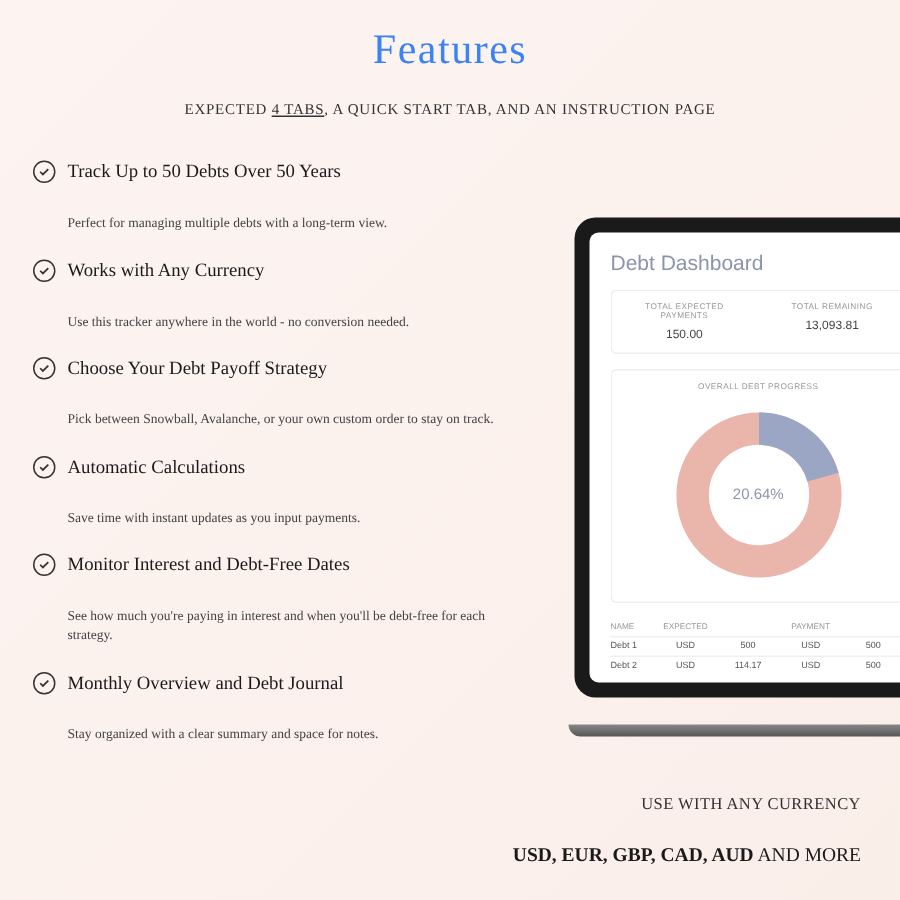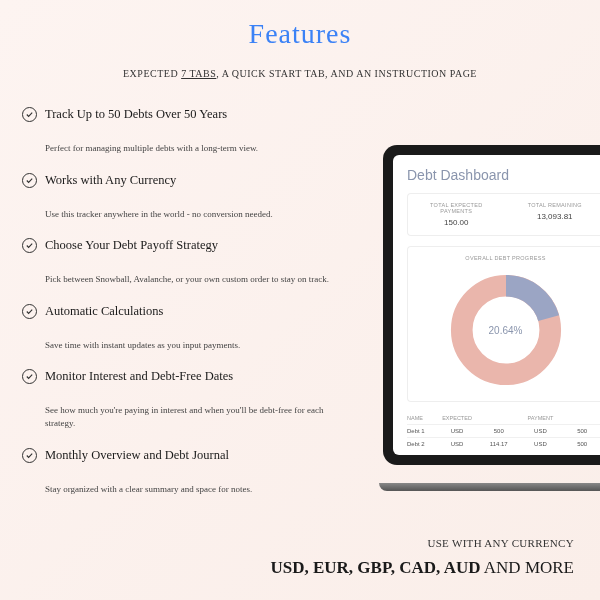--- a/index.html
+++ b/index.html
@@ -29,30 +29,30 @@
 .donut svg{width:118px;height:118px;transform:rotate(-90deg)}
 .donut-text{position:absolute;top:50%;left:50%;transform:translate(-50%,-50%);font-size:10px;color:#8a95ad;font-family:Arial,sans-serif}
 .tbl{margin-top:10px;font-family:Arial,sans-serif}
 .tbl-head{display:flex;font-size:5.5px;color:#999;padding:3px 0}
 .tbl-row{display:flex;font-size:6px;color:#555;padding:3px 0;border-top:1px solid #f0f0f0}
 .tc{flex:1;text-align:center}
 .tc:first-child{text-align:left;flex:0.7}
 .base{position:absolute;bottom:-6px;left:-4px;width:230px;height:8px;background:linear-gradient(#888,#555);border-radius:0 0 0 8px}
 .footer{position:absolute;bottom:22px;right:26px;text-align:right}
 .foot1{font-size:11px;color:#333;letter-spacing:0.3px}
-.foot2{font-size:17px;color:#1a1a1a;margin-top:9px}
+.foot2{font-size:13px;color:#1a1a1a;margin-top:20px}
 .foot2 b{font-weight:700}
 </style>
 </head>
 <body>
 
 <div class="page">
   <h1 class="title">Features</h1>
   <p class="subtitle">
-    <span>EXPECTED </span><span class="u">7 TABS</span><span>, A QUICK START TAB, AND AN INSTRUCTION PAGE</span>
+    <span>EXPECTED </span><span class="u">4 TABS</span><span>, A QUICK START TAB, AND AN INSTRUCTION PAGE</span>
   </p>
 
   <div class="features">
     <div class="feat">
       <div class="feat-head">
           <span class="check">
             <svg viewBox="0 0 10 10">
               <path d="M2 5 L4 7 L8 3" stroke="#333" stroke-width="1.3" fill="none"></path>
             </svg>
           </span>

